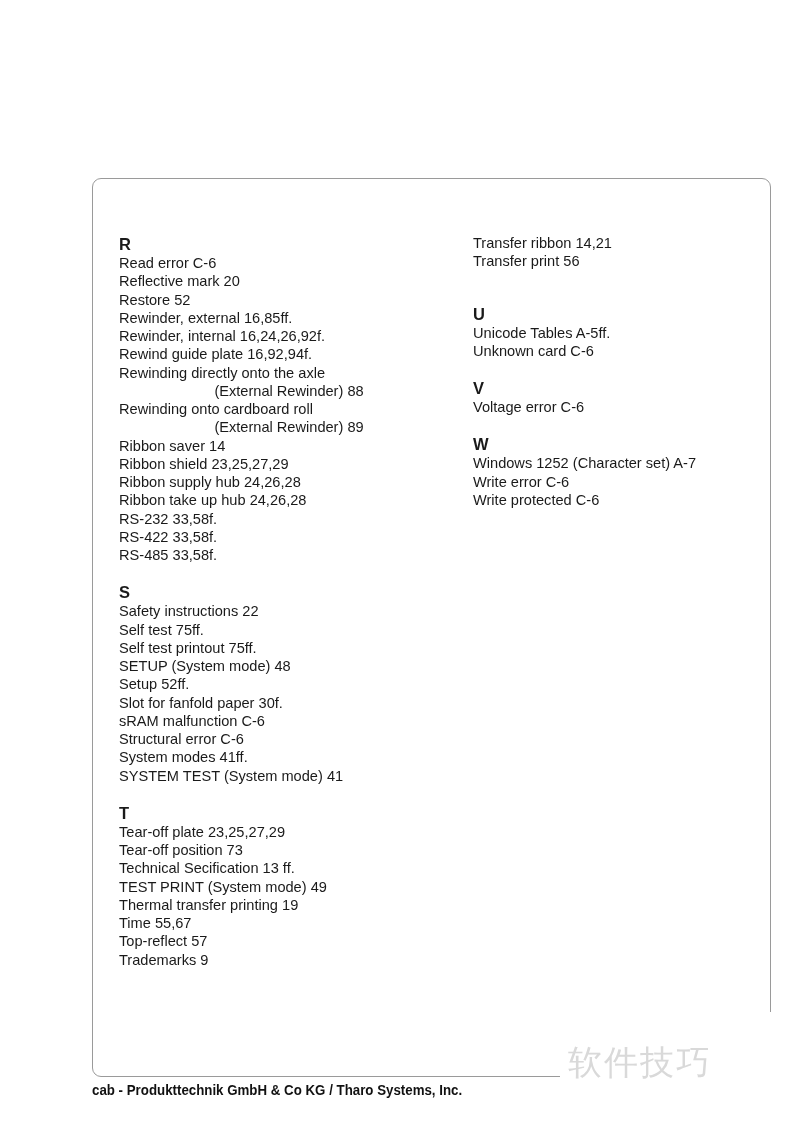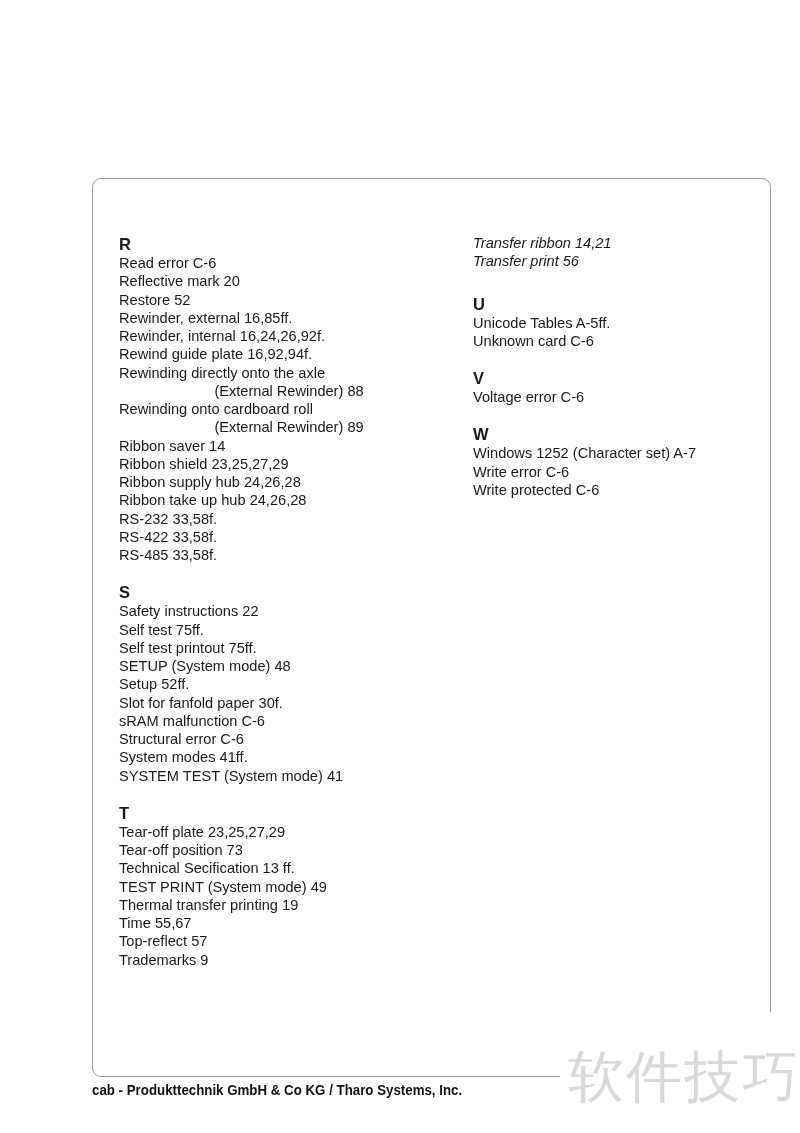--- a/index.html
+++ b/index.html
@@ -7,25 +7,25 @@
       font-family: "Liberation Sans", sans-serif; color: #1a1a1a; }
     .frame { position: absolute; left: 92px; top: 178px; width: 679px; height: 899px;
       border: 1.5px solid #9a9a9a; border-radius: 9px; box-sizing: border-box; }
     .col { position: absolute; top: 234px; }
     .col.left { left: 119px; width: 330px; }
     .col.right { left: 473px; width: 300px; }
     .letter { font-weight: bold; font-size: 16.5px; line-height: 20px; margin: 0; height: 20px; }
     .entry { font-size: 14.6px; line-height: 18.25px; margin: 0; white-space: nowrap; }
     .entry.indent { padding-left: 10px; text-align: center; }
     .section { margin-bottom: 18px; }
-    .right .first { margin-bottom: 23px; font-style: italic; }
+    .right .first { margin-bottom: 33px; }
     .footer { position: absolute; left: 92px; top: 1082px; font-weight: bold; font-size: 14.3px;
       transform: scaleX(0.93); transform-origin: left; color: #111; }
     .wm-mask { position: absolute; left: 560px; top: 1012px; width: 240px; height: 121px; background: #fff; }
-    .watermark { position: absolute; left: 568px; top: 1040px; font-size: 56px; color: #d9d9d9;
+    .watermark { position: absolute; left: 568px; top: 1040px; font-size: 34px; color: #d9d9d9;
       letter-spacing: 2px; font-family: "DejaVu Sans", sans-serif; }
   </style>
 </head>
 <body>
 
 <div class="frame"></div>
 
 <div class="col left" id="left-col">
     <div class="section">
       <p class="letter">R</p>

